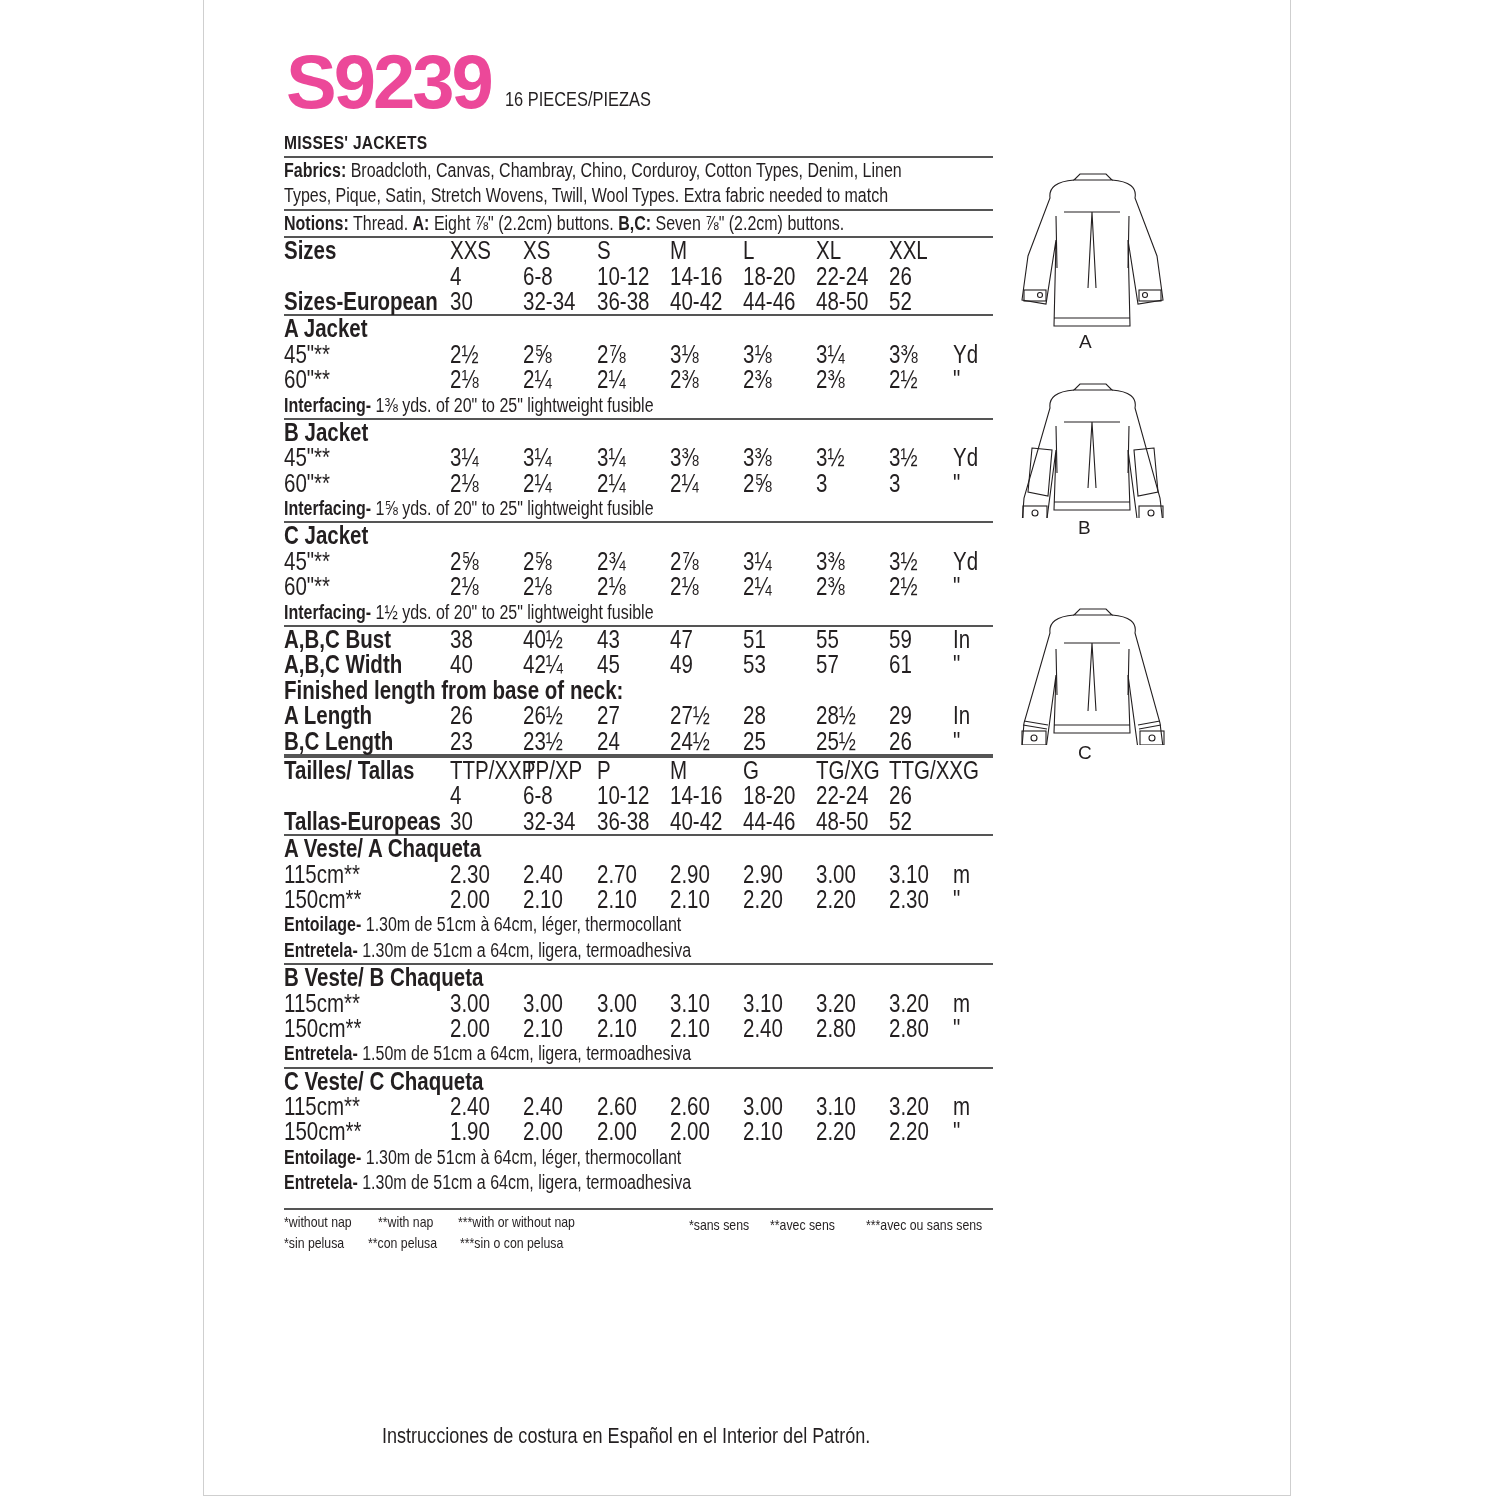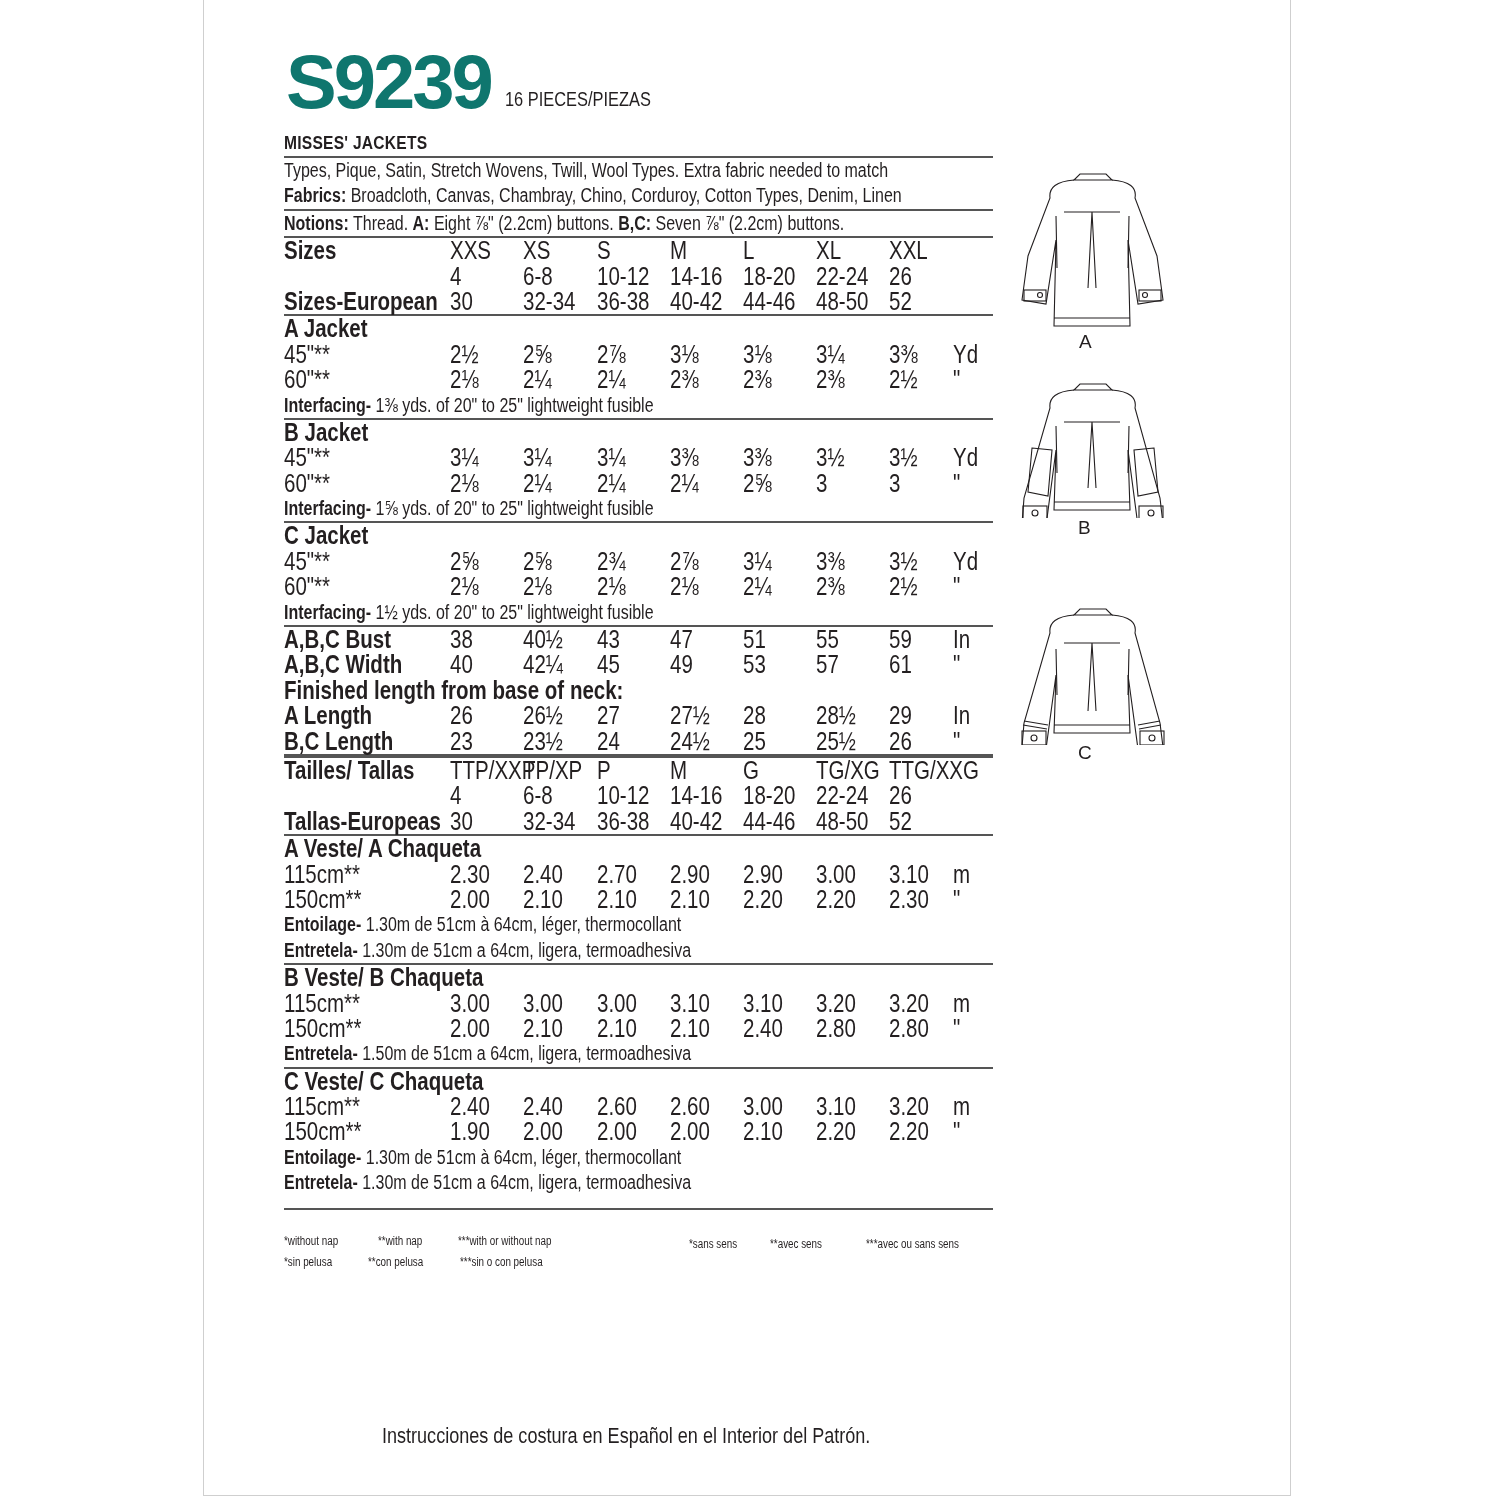--- a/index.html
+++ b/index.html
@@ -1,52 +1,52 @@
 <!DOCTYPE html>
 <html><head>
 <meta charset="utf-8">
 <style>
   html, body { margin: 0; padding: 0; background: #ffffff; }
   body { width: 1498px; height: 1498px; position: relative; overflow: hidden; font-family: "Liberation Sans Narrow", "Liberation Sans", sans-serif; color: #231f20; }
   .page { position: absolute; left: 203px; top: -1px; width: 1088px; height: 1497px; border: 1px solid #cfcfcf; box-sizing: border-box; background: #fff; }
-  .pattern-number { position: absolute; left: 286px; top: 44px; font-family: "Liberation Sans", sans-serif; font-weight: bold; font-size: 76px; letter-spacing: -3px; line-height: 76px; color: #0f766e; }
+  .pattern-number { position: absolute; left: 286px; top: 44px; font-family: "Liberation Sans", sans-serif; font-weight: bold; font-size: 76px; letter-spacing: -3px; line-height: 76px; color: #ec4899; }
   .pieces { position: absolute; left: 505px; top: 88px; font-size: 20px; line-height: 22px; transform: scaleX(0.82); transform-origin: left top; }
   .content { position: absolute; left: 284px; top: 130px; width: 709px; }
   .title { font-size: 19px; font-weight: bold; transform: scaleX(0.82); transform-origin: left top; letter-spacing: 0.3px; height: 26px; line-height: 26px; white-space: nowrap; }
   .rule { height: 0; border-top: 2px solid #555; margin: 0; }
   .line { height: 25.4px; line-height: 25px; font-size: 19.5px; white-space: nowrap; position: relative; }
   .line .sx { display: inline-block; transform: scaleX(0.82); transform-origin: left top; }
   .b { font-weight: bold; }
   .row { height: 25.4px; line-height: 25px; font-size: 25px; position: relative; white-space: nowrap; }
   .row > span { position: absolute; top: 0; display: inline-block; transform: scaleX(0.82); transform-origin: left top; }
   .row .lbl { left: 0; }
   .c0 { left: 166px; } .c1 { left: 239px; } .c2 { left: 313px; } .c3 { left: 386px; }
   .c4 { left: 459px; } .c5 { left: 532px; } .c6 { left: 605px; } .cu { left: 669px; }
-  .foot { position: relative; height: 42px; font-size: 12px; margin-top: 21px; }
+  .foot { position: relative; height: 42px; font-size: 15px; }
   .foot span { position: absolute; display: inline-block; transform: scaleX(0.82); transform-origin: left top; white-space: nowrap; }
   .spanish-note { position: absolute; left: 382px; top: 1423px; font-size: 22px; font-weight: 500; white-space: nowrap; transform: scaleX(0.82); transform-origin: left top; color: #231f20; }
   .illus { position: absolute; }
   .illus svg { display: block; }
   .illus-label { position: absolute; font-family: "Liberation Sans", sans-serif; font-size: 19px; color: #231f20; }
 </style>
 </head>
 <body>
 
 <div class="page"></div>
 
 <div class="pattern-number">S9239</div>
 <div class="pieces">16 PIECES/PIEZAS</div>
 
 <div class="content">
   <div class="title">MISSES' JACKETS</div>
   <div class="rule"></div>
 
   <div>
+    <div class="line"><span class="sx"><span class="b">Fabrics:</span> <span>Broadcloth, Canvas, Chambray, Chino, Corduroy, Cotton Types, Denim, Linen</span></span></div>
     <div class="line"><span class="sx">Types, Pique, Satin, Stretch Wovens, Twill, Wool Types. Extra fabric needed to match</span></div>
-    <div class="line"><span class="sx"><span class="b">Fabrics:</span> <span>Broadcloth, Canvas, Chambray, Chino, Corduroy, Cotton Types, Denim, Linen</span></span></div>
   </div>
   <div class="rule"></div>
 
   <div class="line"><span class="sx"><span class="b">Notions:</span> <span>Thread.</span> <span class="b">A:</span> <span>Eight ⅞" (2.2cm) buttons.</span> <span class="b">B,C:</span> <span>Seven ⅞" (2.2cm) buttons.</span></span></div>
   <div class="rule"></div>
 
   <div>
     <div class="row">
       <span class="lbl b">Sizes</span>
       <span class="c0">XXS</span>

